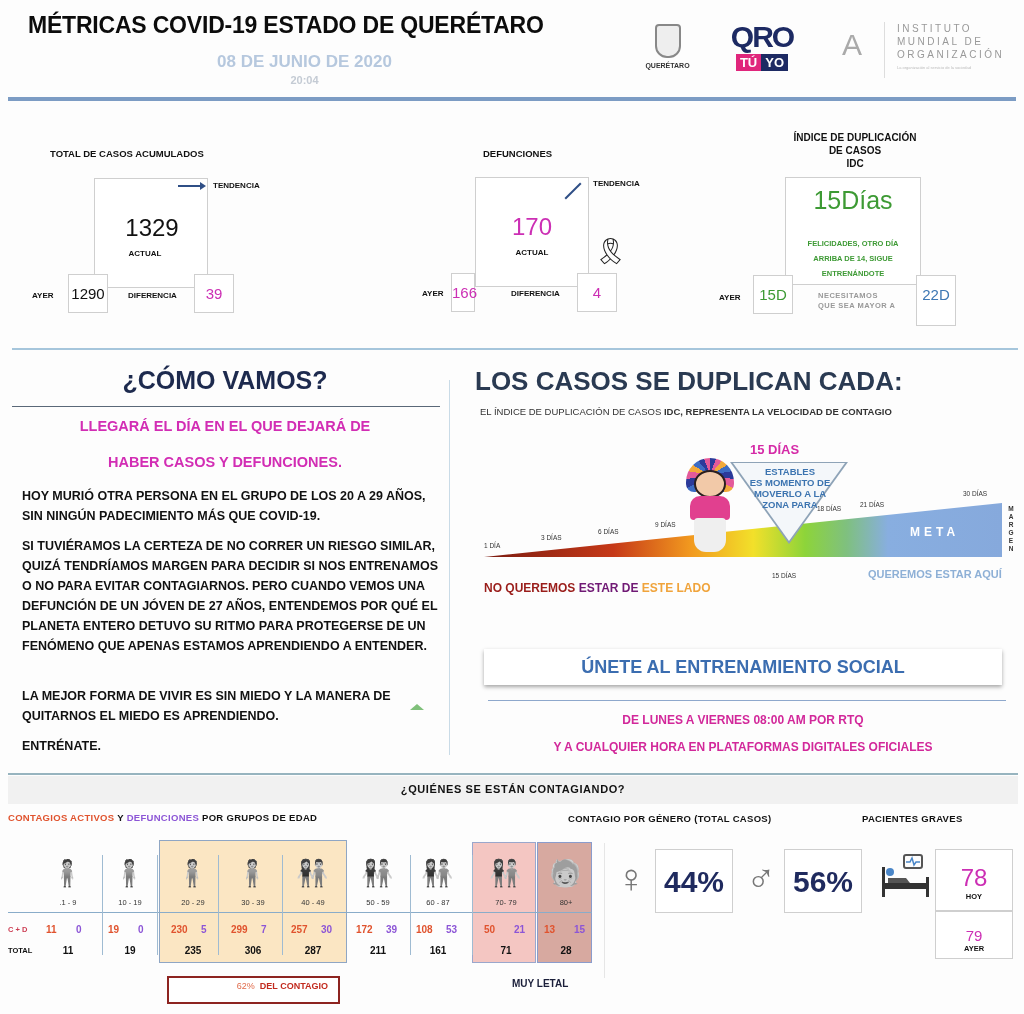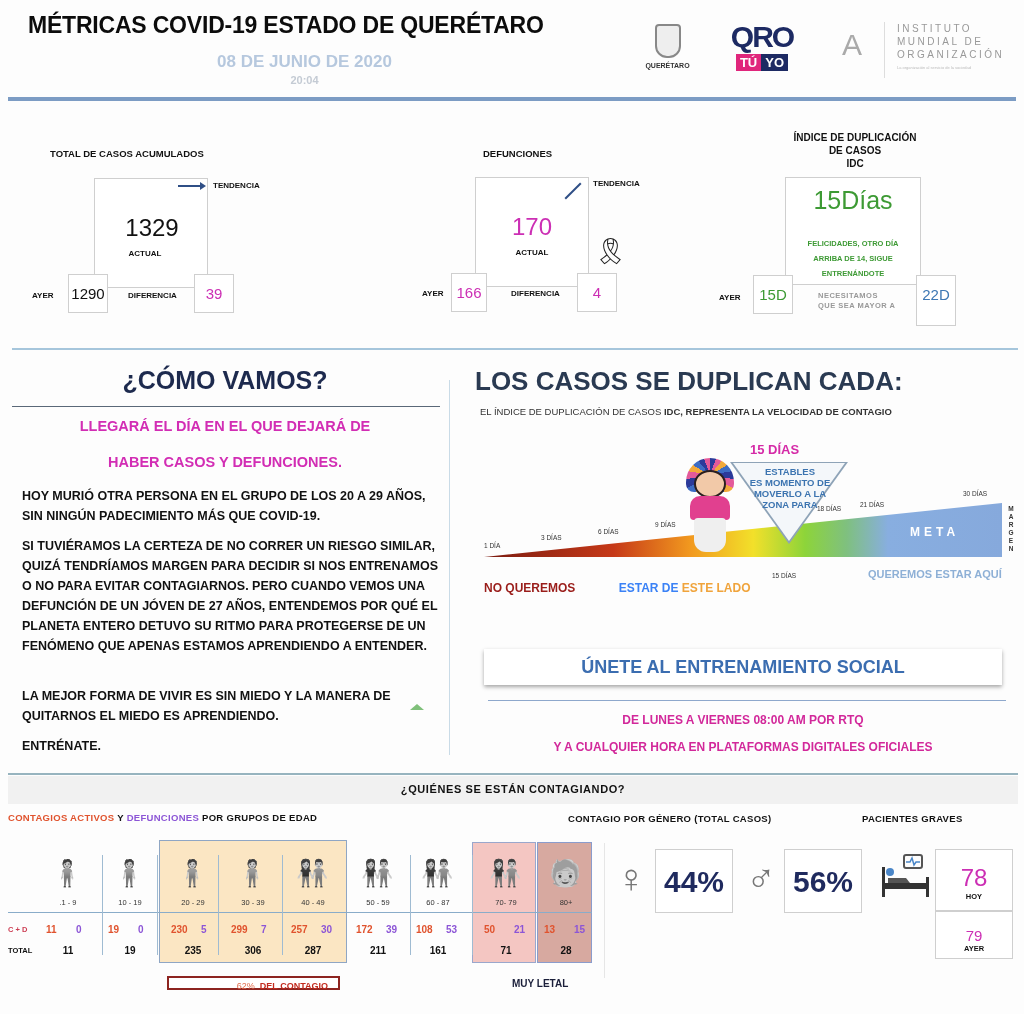--- a/index.html
+++ b/index.html
@@ -70,21 +70,21 @@
   .highlight-80 { left: 537px; top: 842px; width: 55px; height: 121px; background: #d7a9a0; border: 1px solid #8a9ccc; }
   .row-line { left: 8px; top: 912px; width: 584px; height: 1px; background: #89acc9; }
   .col-div { position: absolute; width: 1px; background: #9fbbd2; }
   .age-label { position: absolute; font-size: 7.5px; color: #333; text-align: center; width: 56px; }
   .person { position: absolute; text-align: center; width: 56px; font-size: 26px; line-height: 30px; }
   .cd-lbl { left: 8px; top: 925px; font-size: 7.5px; font-weight: bold; color: #cc3c52; }
   .total-lbl { left: 8px; top: 946px; font-size: 7.5px; font-weight: bold; color: #111; }
   .cval { position: absolute; font-size: 10px; font-weight: bold; color: #e0532e; }
   .dval { position: absolute; font-size: 10px; font-weight: bold; color: #8c55d6; }
   .tval { position: absolute; font-size: 10px; font-weight: bold; color: #111; text-align: center; width: 56px; }
-  .pct-box { left: 167px; top: 976px; width: 173px; height: 14px; border: 2px solid #8d2420; background: #fff; font-size: 9px; text-align: right; padding-right: 10px; line-height: 16px; }
+  .pct-box { left: 167px; top: 976px; width: 173px; height: 28px; border: 2px solid #8d2420; background: #fff; font-size: 9px; text-align: right; padding-right: 10px; line-height: 16px; }
   .pct-num { color: #e06a4a; }
   .pct-txt { color: #c22a1e; font-weight: bold; }
   .muy-letal { left: 512px; top: 978px; font-size: 10px; font-weight: bold; color: #1b1f3a; }
 
   .gen-title { left: 568px; top: 813px; font-size: 9.5px; font-weight: bold; letter-spacing: 0.3px; }
   .grav-title { left: 862px; top: 813px; font-size: 9.5px; font-weight: bold; letter-spacing: 0.3px; }
   .gender-line { left: 604px; top: 843px; width: 1px; height: 135px; background: #e6e6e6; }
   .pct-card { width: 78px; height: 64px; font-size: 30px; font-weight: bold; color: #1f2a5e; text-align: center; line-height: 64px; }
   .gicon { font-size: 40px; color: #777; line-height: 56px; width: 28px; text-align: center; }
   .bed-icon { left: 880px; top: 853px; width: 52px; height: 48px; }
@@ -134,21 +134,21 @@
 <div class="abs box smallnum pink" style="left:194px;top:274px;width:40px;height:39px;">39</div>
 
 <div class="abs lbl" style="left:483px;top:148px;font-size:9.5px;">DEFUNCIONES</div>
 <div class="abs box" style="left:475px;top:177px;width:114px;height:110px;"></div>
 <div class="abs" style="left:562px;top:190px;width:22px;height:2px;background:#2f4f86;transform:rotate(-45deg);"></div>
 <div class="abs lbl" style="left:593px;top:179px;font-size:8px;">TENDENCIA</div>
 <div class="abs bignum pink" style="left:475px;top:213px;width:114px;">170</div>
 <div class="abs lbl" style="left:475px;top:248px;width:114px;text-align:center;font-size:8px;">ACTUAL</div>
 <div class="abs" style="left:594px;top:236px;font-size:26px;color:#222;line-height:30px;">🎗</div>
 <div class="abs lbl" style="left:422px;top:289px;font-size:8px;">AYER</div>
-<div class="abs box smallnum pink" style="left:451px;top:273px;width:36px;height:39px;">166</div>
+<div class="abs box smallnum pink" style="left:451px;top:273px;width:24px;height:39px;">166</div>
 <div class="abs lbl" style="left:511px;top:289px;font-size:8px;">DIFERENCIA</div>
 <div class="abs box smallnum pink" style="left:577px;top:273px;width:40px;height:39px;">4</div>
 
 <div class="abs lbl" style="left:780px;top:131px;width:150px;text-align:center;font-size:10px;line-height:13px;">
   <div>ÍNDICE DE DUPLICACIÓN</div>
   <div>DE CASOS</div>
   <div>IDC</div>
 </div>
 <div class="abs box" style="left:785px;top:177px;width:136px;height:108px;"></div>
 <div class="abs green" style="left:785px;top:186px;width:136px;text-align:center;font-size:25px;">15Días</div>
@@ -200,21 +200,21 @@
 </div>
 <div class="abs quince-dias">15 DÍAS</div>
 <div class="abs tri"></div>
 <div class="abs tri-inner"></div>
 <div class="abs tri-text">
   <div>ESTABLES</div>
   <div>ES MOMENTO DE</div>
   <div>MOVERLO A LA</div>
   <div>ZONA PARA</div>
 </div>
-<div class="abs no-queremos"><span style="color:#9a1d1a;">NO QUEREMOS </span><span style="color:#3b82f6;margin-left:40px;">ESTAR DE </span><span style="color:#f0a43c;">ESTE LADO</span></div>
+<div class="abs no-queremos"><span style="color:#9a1d1a;">NO QUEREMOS </span><span style="color:#701a75;">ESTAR DE </span><span style="color:#f0a43c;">ESTE LADO</span></div>
 <div class="abs queremos">QUEREMOS ESTAR AQUÍ</div>
 
 <div class="abs unete">ÚNETE AL ENTRENAMIENTO SOCIAL</div>
 <div class="abs unete-line"></div>
 <div class="abs sched" style="top:713px;">DE LUNES A VIERNES 08:00 AM POR RTQ</div>
 <div class="abs sched" style="top:740px;">Y A CUALQUIER HORA EN PLATAFORMAS DIGITALES OFICIALES</div>
 
 <div class="abs line3"></div>
 <div class="abs band"></div>
 <div class="abs quienes">¿QUIÉNES SE ESTÁN CONTAGIANDO?</div>

